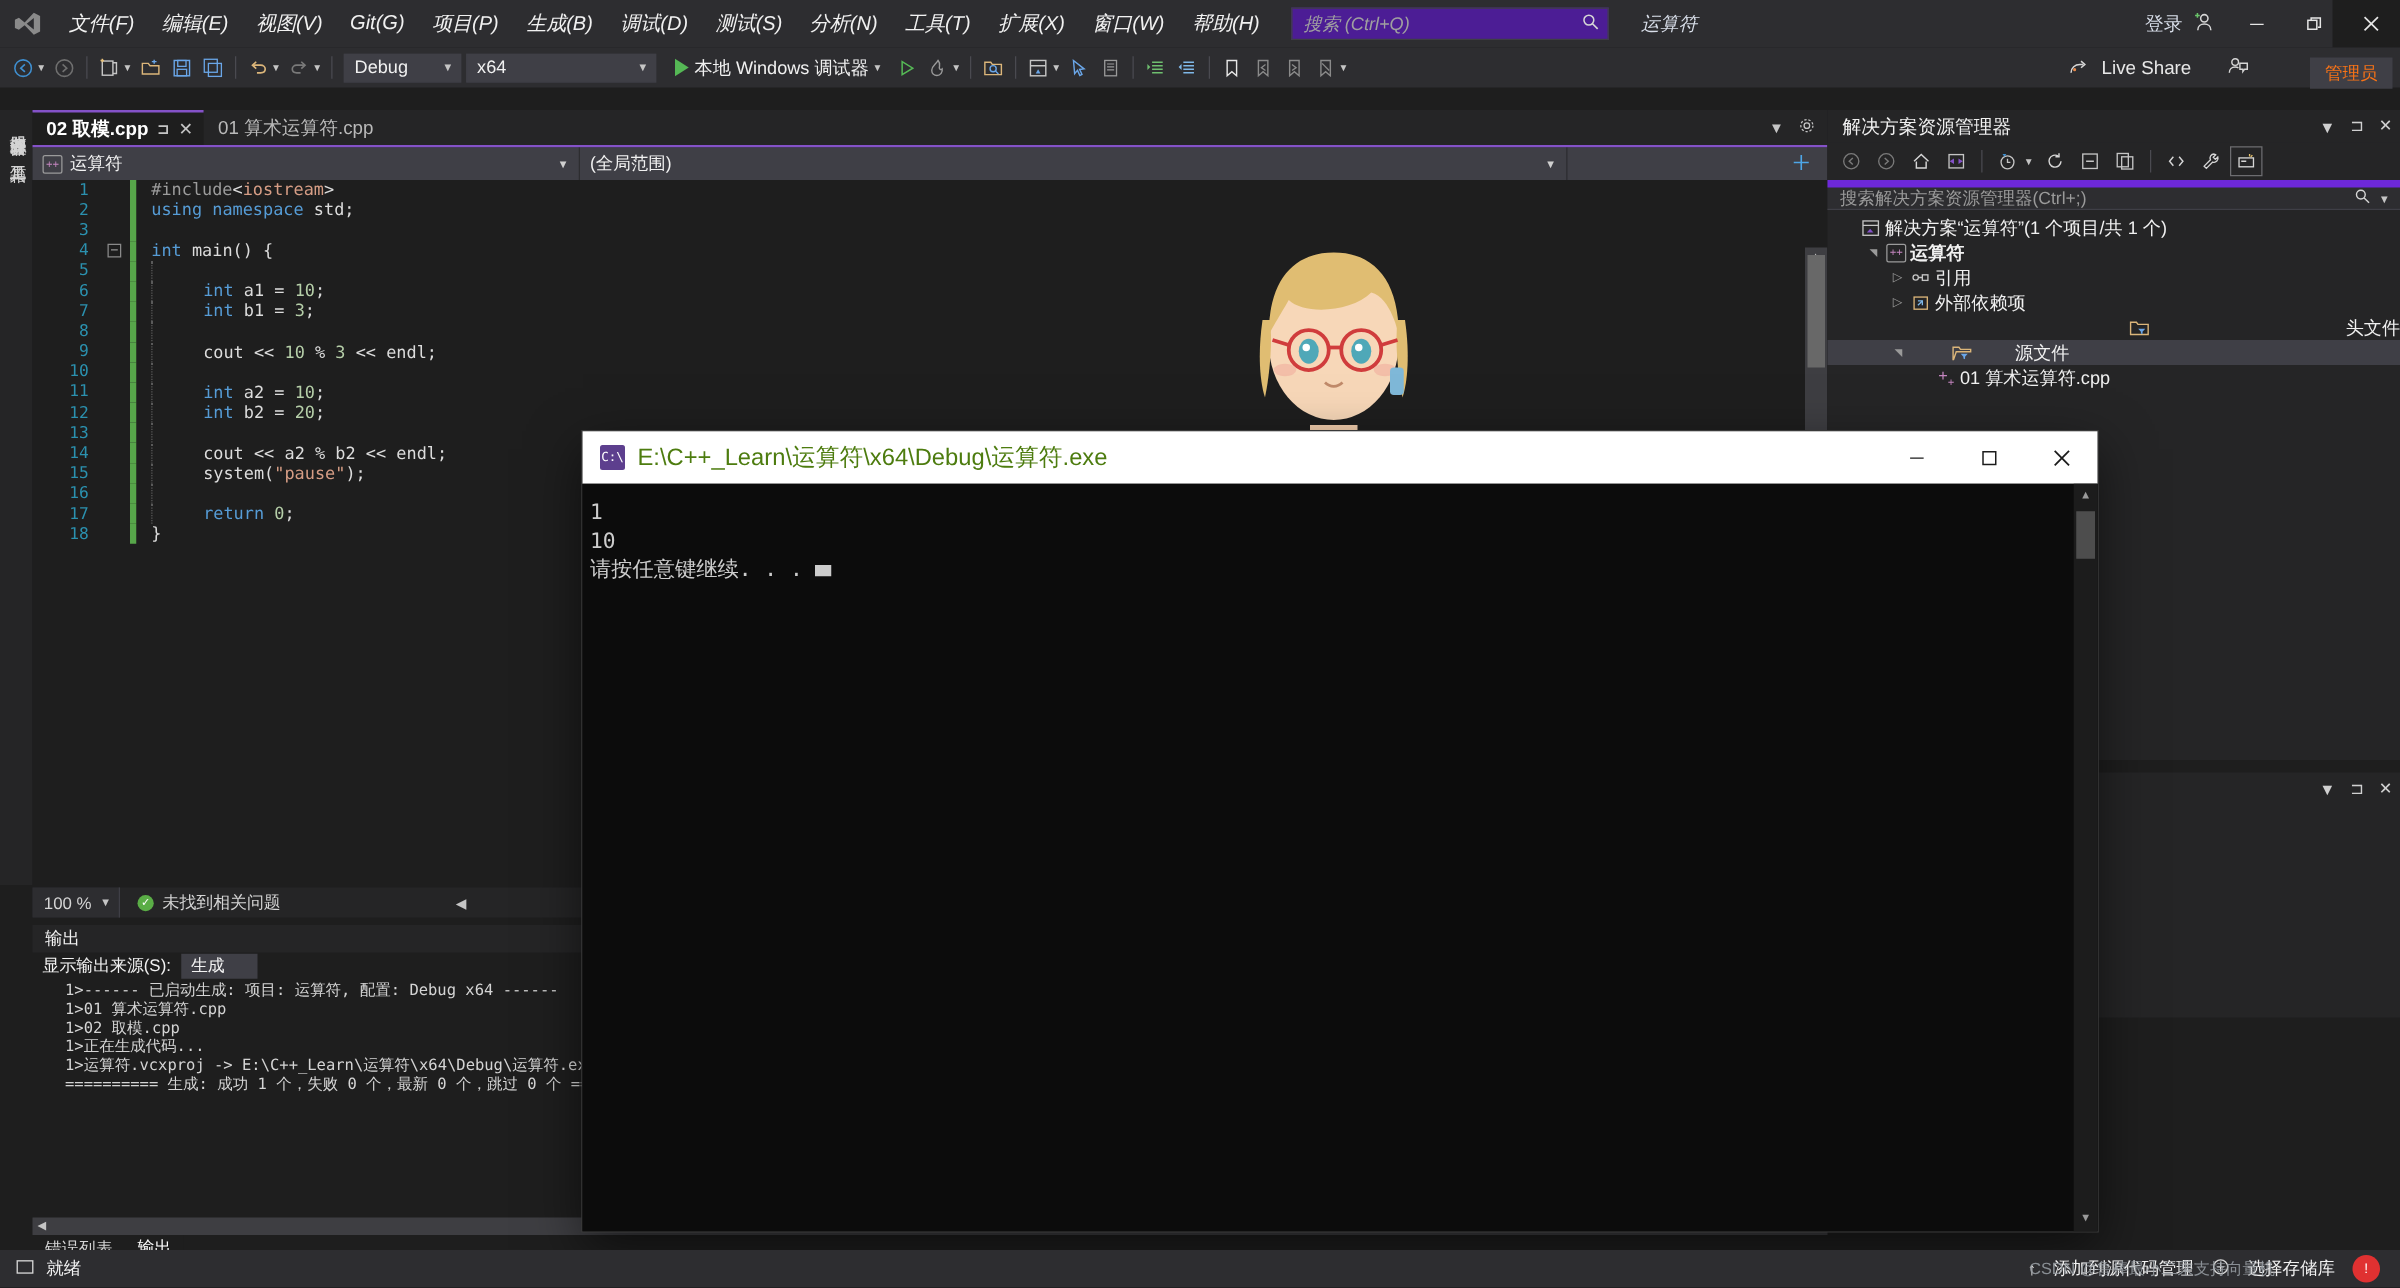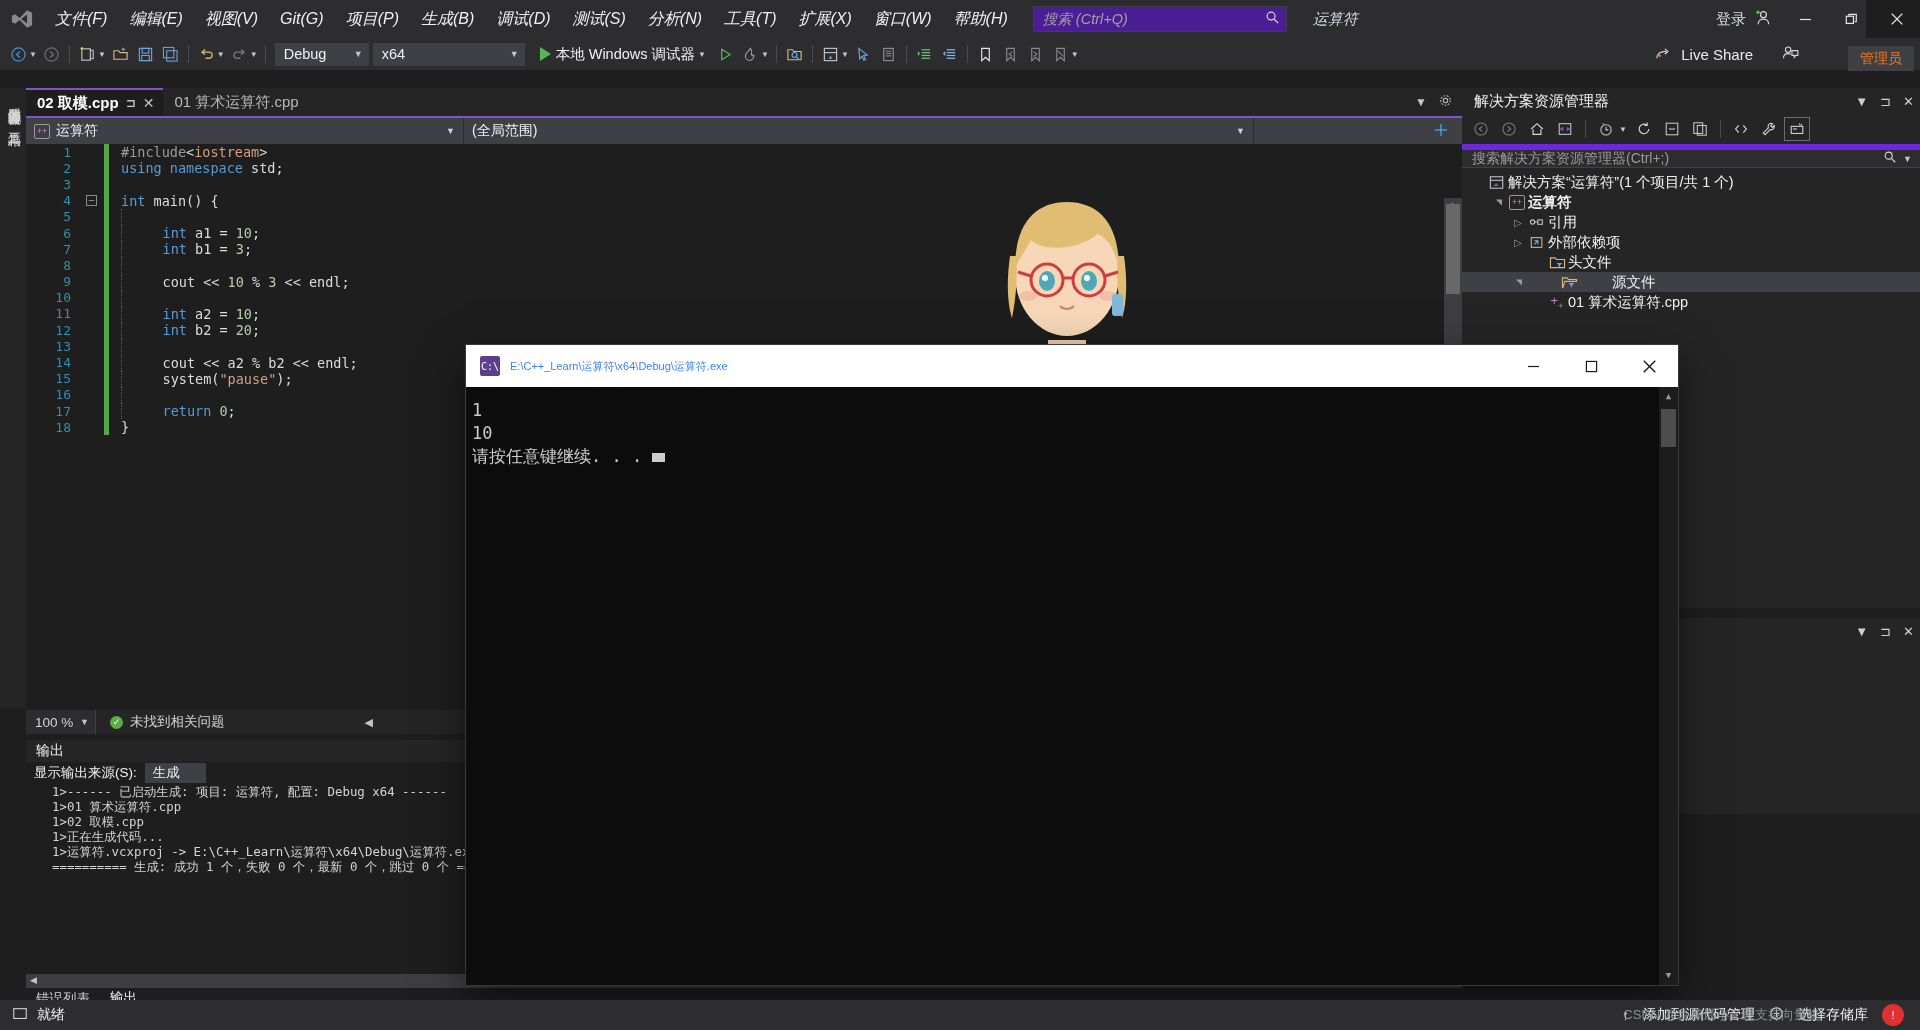--- a/index.html
+++ b/index.html
@@ -209,21 +209,21 @@
     background: #0c0c0c; box-shadow: 0 0 0 1px #3a3a3a, 0 14px 40px rgba(0,0,0,.55);
   }
   .console-title {
     height: 42px; background: #ffffff; display: flex; align-items: center; padding-left: 14px;
   }
   .cns-ic {
     width: 20px; height: 20px; background: #5d3f8e; border-radius: 2px;
     display: flex; align-items: center; justify-content: center;
     color: #fff; font-size: 10px; font-family: "DejaVu Sans Mono", monospace; margin-right: 10px;
   }
-  .console-title .t { font-size: 11px; color: #3b82f6; }
+  .console-title .t { font-size: 19px; color: #4d7c0f; }
   .cwin { margin-left: auto; display: flex; align-items: stretch; height: 42px; }
   .cwbtn { width: 58px; display: flex; align-items: center; justify-content: center; color: #1b1b1b; }
   .console-body {
     position: relative; height: 598px; background: #0c0c0c; padding: 12px 0 0 6px;
     font-family: "DejaVu Sans Mono", "Liberation Mono", monospace;
     font-size: 17px; color: #cccccc; line-height: 23px;
   }
   .cblock { width: 13px; height: 9px; background: #cccccc; display: inline-block; vertical-align: middle; margin-left: 10px; }
   .cscroll { position: absolute; right: 0; top: 0; width: 19px; height: 598px; background: #1c1c1c; }
   .cscroll .up, .cscroll .dn { position: absolute; left: 0; width: 19px; height: 19px; display:flex;align-items:center;justify-content:center; color:#9a9a9a; font-size: 9px; }
@@ -840,21 +840,21 @@
           <span class="tarrow" style="color: rgb(154, 154, 154); font-size: 10px;">▷</span>
           <span class="tic">
             <svg width="16" height="15" viewBox="0 0 18 17">
               <rect x="2.5" y="3" width="12" height="11" fill="none" stroke="#dcb67a" stroke-width="1.2"></rect>
               <path d="M6 6.5h4v4" fill="none" stroke="#7fb8e8" stroke-width="1.2"></path>
               <path d="M6 10.5 10 6.5" stroke="#7fb8e8" stroke-width="1.2"></path>
             </svg>
           </span>
           <span>外部依赖项</span>
         </div>
-        <div class="trow" style="padding-left: 68px;">
+        <div class="trow" style="padding-left: 68px; justify-content: space-between;">
           <span class="tarrow"></span>
           <span class="tic">
             <svg width="17" height="15" viewBox="0 0 18 16">
               <path d="M1.5 13.5V3h5l1.3 1.8h8.7v8.7z" fill="none" stroke="#dcb67a" stroke-width="1.2"></path>
               <path d="M8 8.5h6l-2.3 2.6v2.2l-1.4-.8v-1.4z" fill="#6aa6e8"></path>
             </svg>
           </span>
           <span>头文件</span>
         </div>
         <div class="trow sel" style="padding-left: 48px; gap: 32px;">

